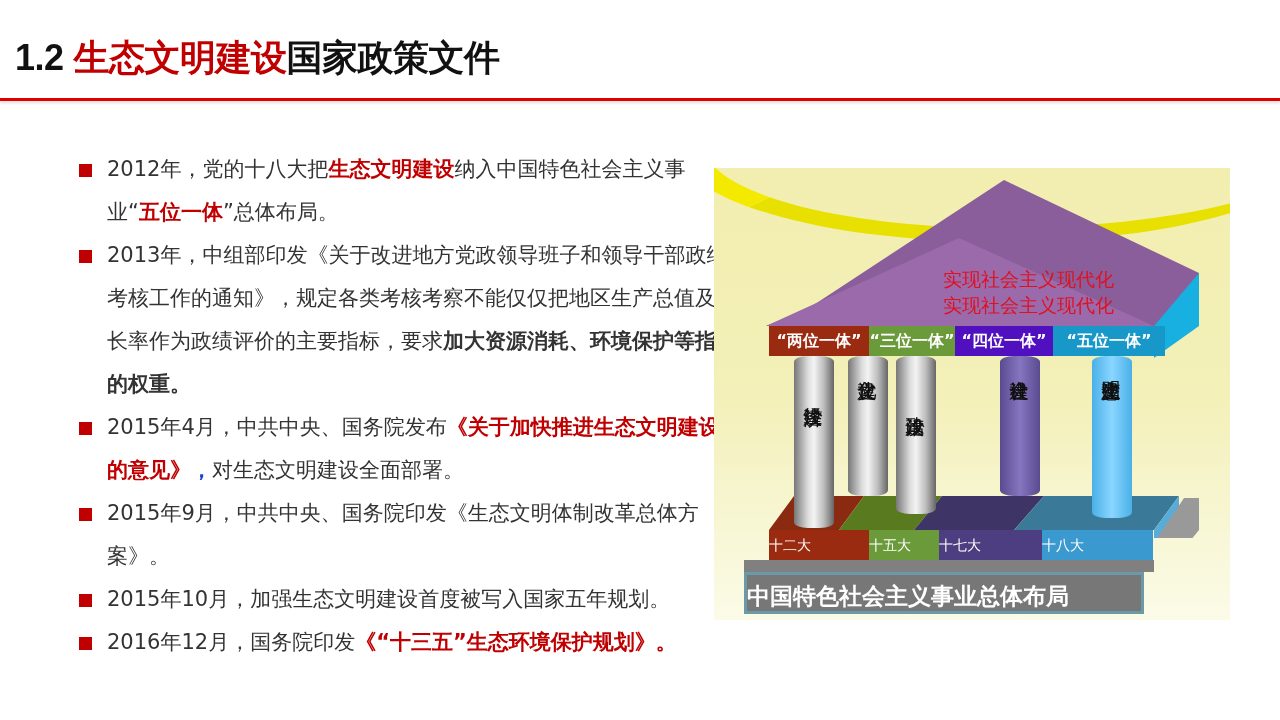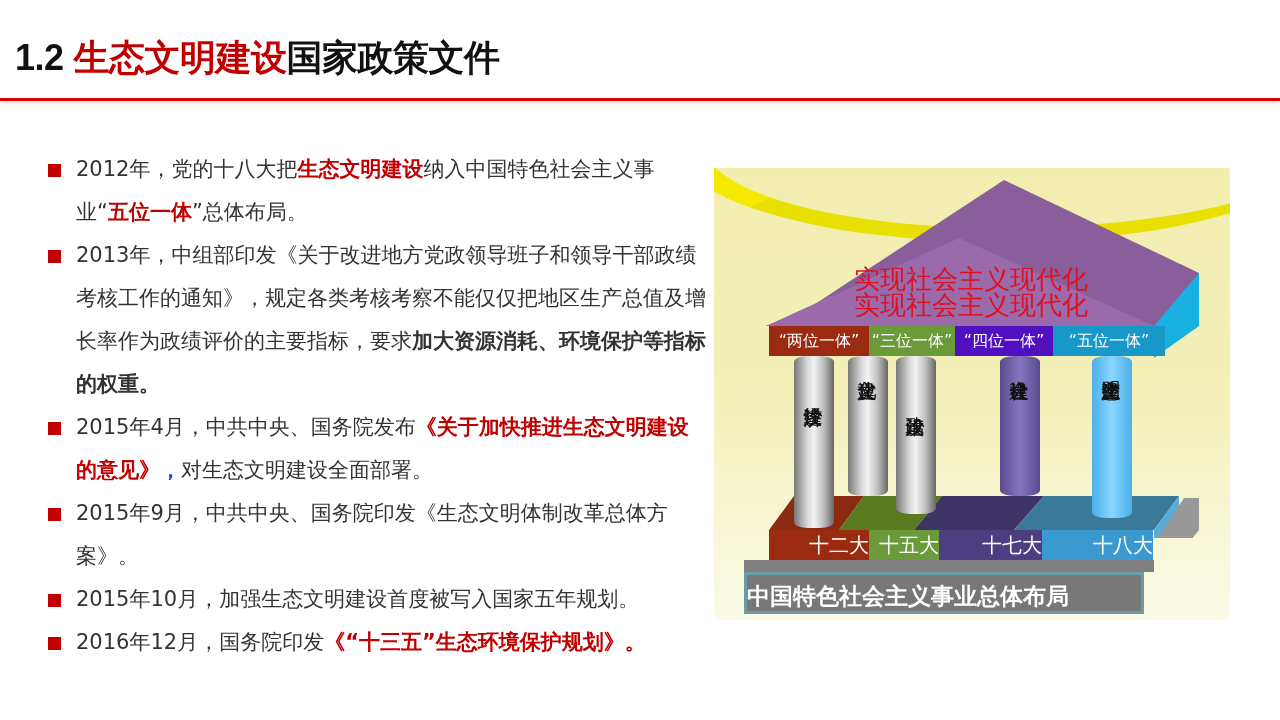--- a/index.html
+++ b/index.html
@@ -3,42 +3,42 @@
 <meta charset="utf-8">
 <style>
   html, body { margin:0; padding:0; }
   body { width:1280px; height:720px; background:#ffffff; position:relative; overflow:hidden;
          font-family:"DejaVu Sans","Liberation Sans",sans-serif; }
   .title { position:absolute; left:15px; top:34px; font-size:36px; font-weight:bold; color:#111; white-space:nowrap; letter-spacing:-0.5px; }
   .title .num { font-family:"Liberation Sans",sans-serif; margin-right:10px; }
   .title .red { color:#c00000; }
   .rule { position:absolute; left:0; top:98px; width:1280px; height:3px; background:#e00000; box-shadow:0 2px 3px rgba(0,0,0,0.15); }
 
-  .bullets { position:absolute; left:46px; top:148px; width:660px; }
+  .bullets { position:absolute; left:77px; top:148px; width:660px; }
   .item { position:relative; padding-left:30px; font-size:21px; line-height:43px; color:#333; }
   .item .sq { position:absolute; left:2px; top:16px; width:13px; height:13px; background:#c00000; }
   .item .b { font-weight:bold; }
   .item .r { font-weight:bold; color:#c00000; }
   .item .blue { color:#1f3fd0; font-weight:bold; }
 
   .figure { position:absolute; left:714px; top:168px; width:516px; height:452px;
             background:linear-gradient(180deg,#f2eeb0 0%,#f3f0b8 50%,#fbfbe8 100%); overflow:hidden; }
   .yellow-swoosh { position:absolute; left:-40px; top:-120px; width:620px; height:180px; border-radius:50%;
                    border-bottom:14px solid #e8e000; border-left:30px solid #f4ea00; }
   .roof { position:absolute; left:0; top:0; width:516px; height:200px; }
   .lbl-band { position:absolute; top:158px; height:30px; display:flex; }
-  .lbl { height:30px; line-height:30px; color:#fff; font-weight:normal; font-size:16px; text-align:center; }
-  .motto { position:absolute; left:140px; top:98px; width:260px; text-align:left; color:#e01020;
-           font-size:26px; line-height:26px; }
+  .lbl { height:30px; line-height:30px; color:#fff; font-weight:bold; font-size:16px; text-align:center; }
+  .motto { position:absolute; left:140px; top:98px; width:260px; text-align:right; color:#e01020;
+           font-size:19px; line-height:26px; }
   .pillar { position:absolute; border-radius:14px/6px; display:flex; flex-direction:column; align-items:center;
             font-family:"DejaVu Serif",serif; font-size:19px; color:#111; line-height:24px; padding-top:10px; box-sizing:border-box; }
   .gray { background:linear-gradient(90deg,#777 0%,#ddd 35%,#f3f3f3 50%,#bbb 75%,#666 100%); }
   .purp { background:linear-gradient(90deg,#5a4a90,#8676c0 50%,#5a4a90); }
   .sky { background:linear-gradient(90deg,#4ab0e8,#8ad6ff 50%,#4ab0e8); }
-  .era { position:absolute; top:362px; height:30px; line-height:30px; color:#fff; font-size:20px; text-align:right; }
+  .era { position:absolute; top:362px; height:30px; line-height:30px; color:#fff; font-size:14px; text-align:left; }
   .plinth { position:absolute; left:30px; top:404px; width:400px; height:42px; background:#777; border:3px solid #6a9aa8;
             color:#fff; font-weight:bold; font-size:23px; line-height:42px; box-sizing:border-box; }
 </style>
 </head>
 <body>
 
 <div class="title">
   <span class="num">1.2</span><span class="red">生态文明建设</span><span>国家政策文件</span>
 </div>
 <div class="rule"></div>

